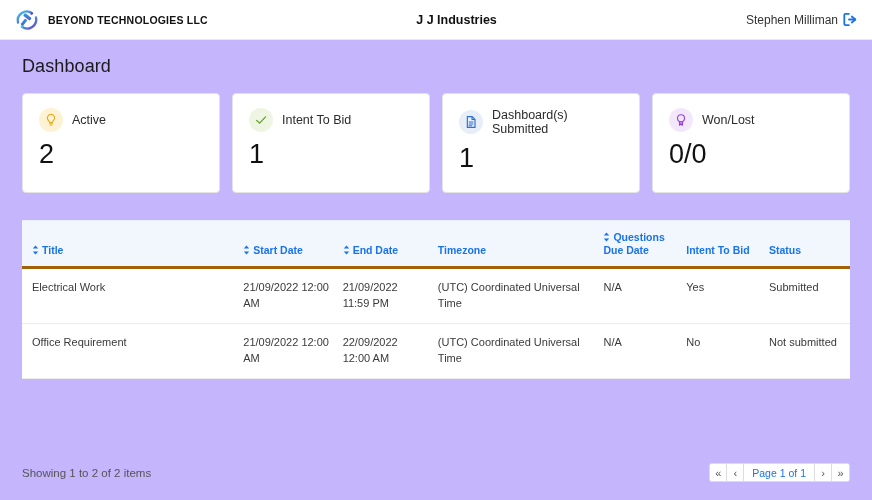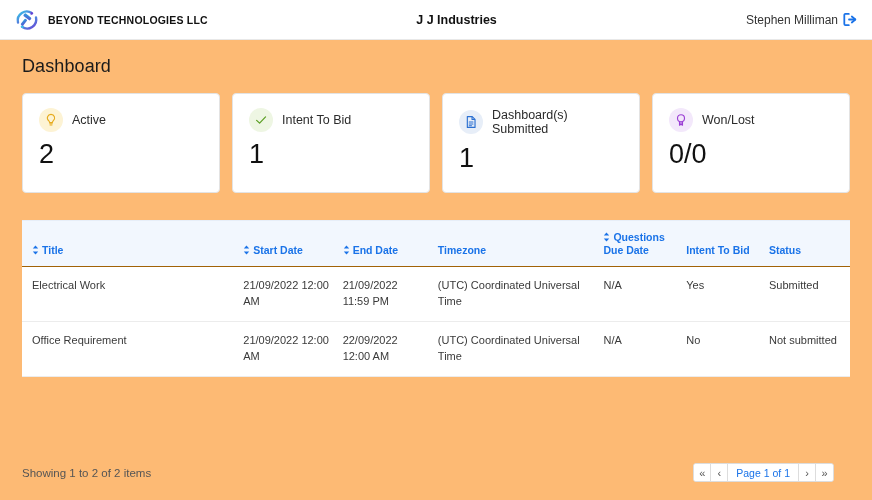--- a/index.html
+++ b/index.html
@@ -88,21 +88,21 @@
 
   .logout-icon {
     display: flex;
     align-items: center;
     cursor: pointer;
   }
 
   
   .page {
     height: 460px;
-    background: #fdba74;
+    background: #c4b5fd;
     position: relative;
   }
 
   .page-title {
     font-size: 18px;
     font-weight: normal;
     color: #1b1b1b;
     padding: 16px 0 0 22px;
     letter-spacing: 0.1px;
   }
@@ -175,21 +175,21 @@
 
   thead th {
     text-align: left;
     vertical-align: bottom;
     color: #1a73e8;
     font-size: 10.5px;
     font-weight: bold;
     padding: 10px 6px 9px 6px;
     line-height: 1.25;
     border-top: 1px solid #e7eef8;
-    border-bottom: 1px solid #a16207;
+    border-bottom: 3px solid #a16207;
   }
 
   thead th:first-child { padding-left: 10px; }
 
   .sortable-head {
     display: inline;
   }
 
   .sort-icon {
     display: inline-block;
@@ -217,21 +217,21 @@
   .col-end        { width: 11.5%; }
   .col-timezone   { width: 20%; }
   .col-questions  { width: 10%; }
   .col-intent     { width: 10%; }
   .col-status     { width: 10.5%; }
 
   
   .footer {
     position: absolute;
     left: 0;
-    right: 16px;
+    right: 0;
     bottom: 18px;
     display: flex;
     align-items: center;
     justify-content: space-between;
     padding: 0 22px;
   }
 
   .showing-text {
     font-size: 11.5px;
     color: #555555;

